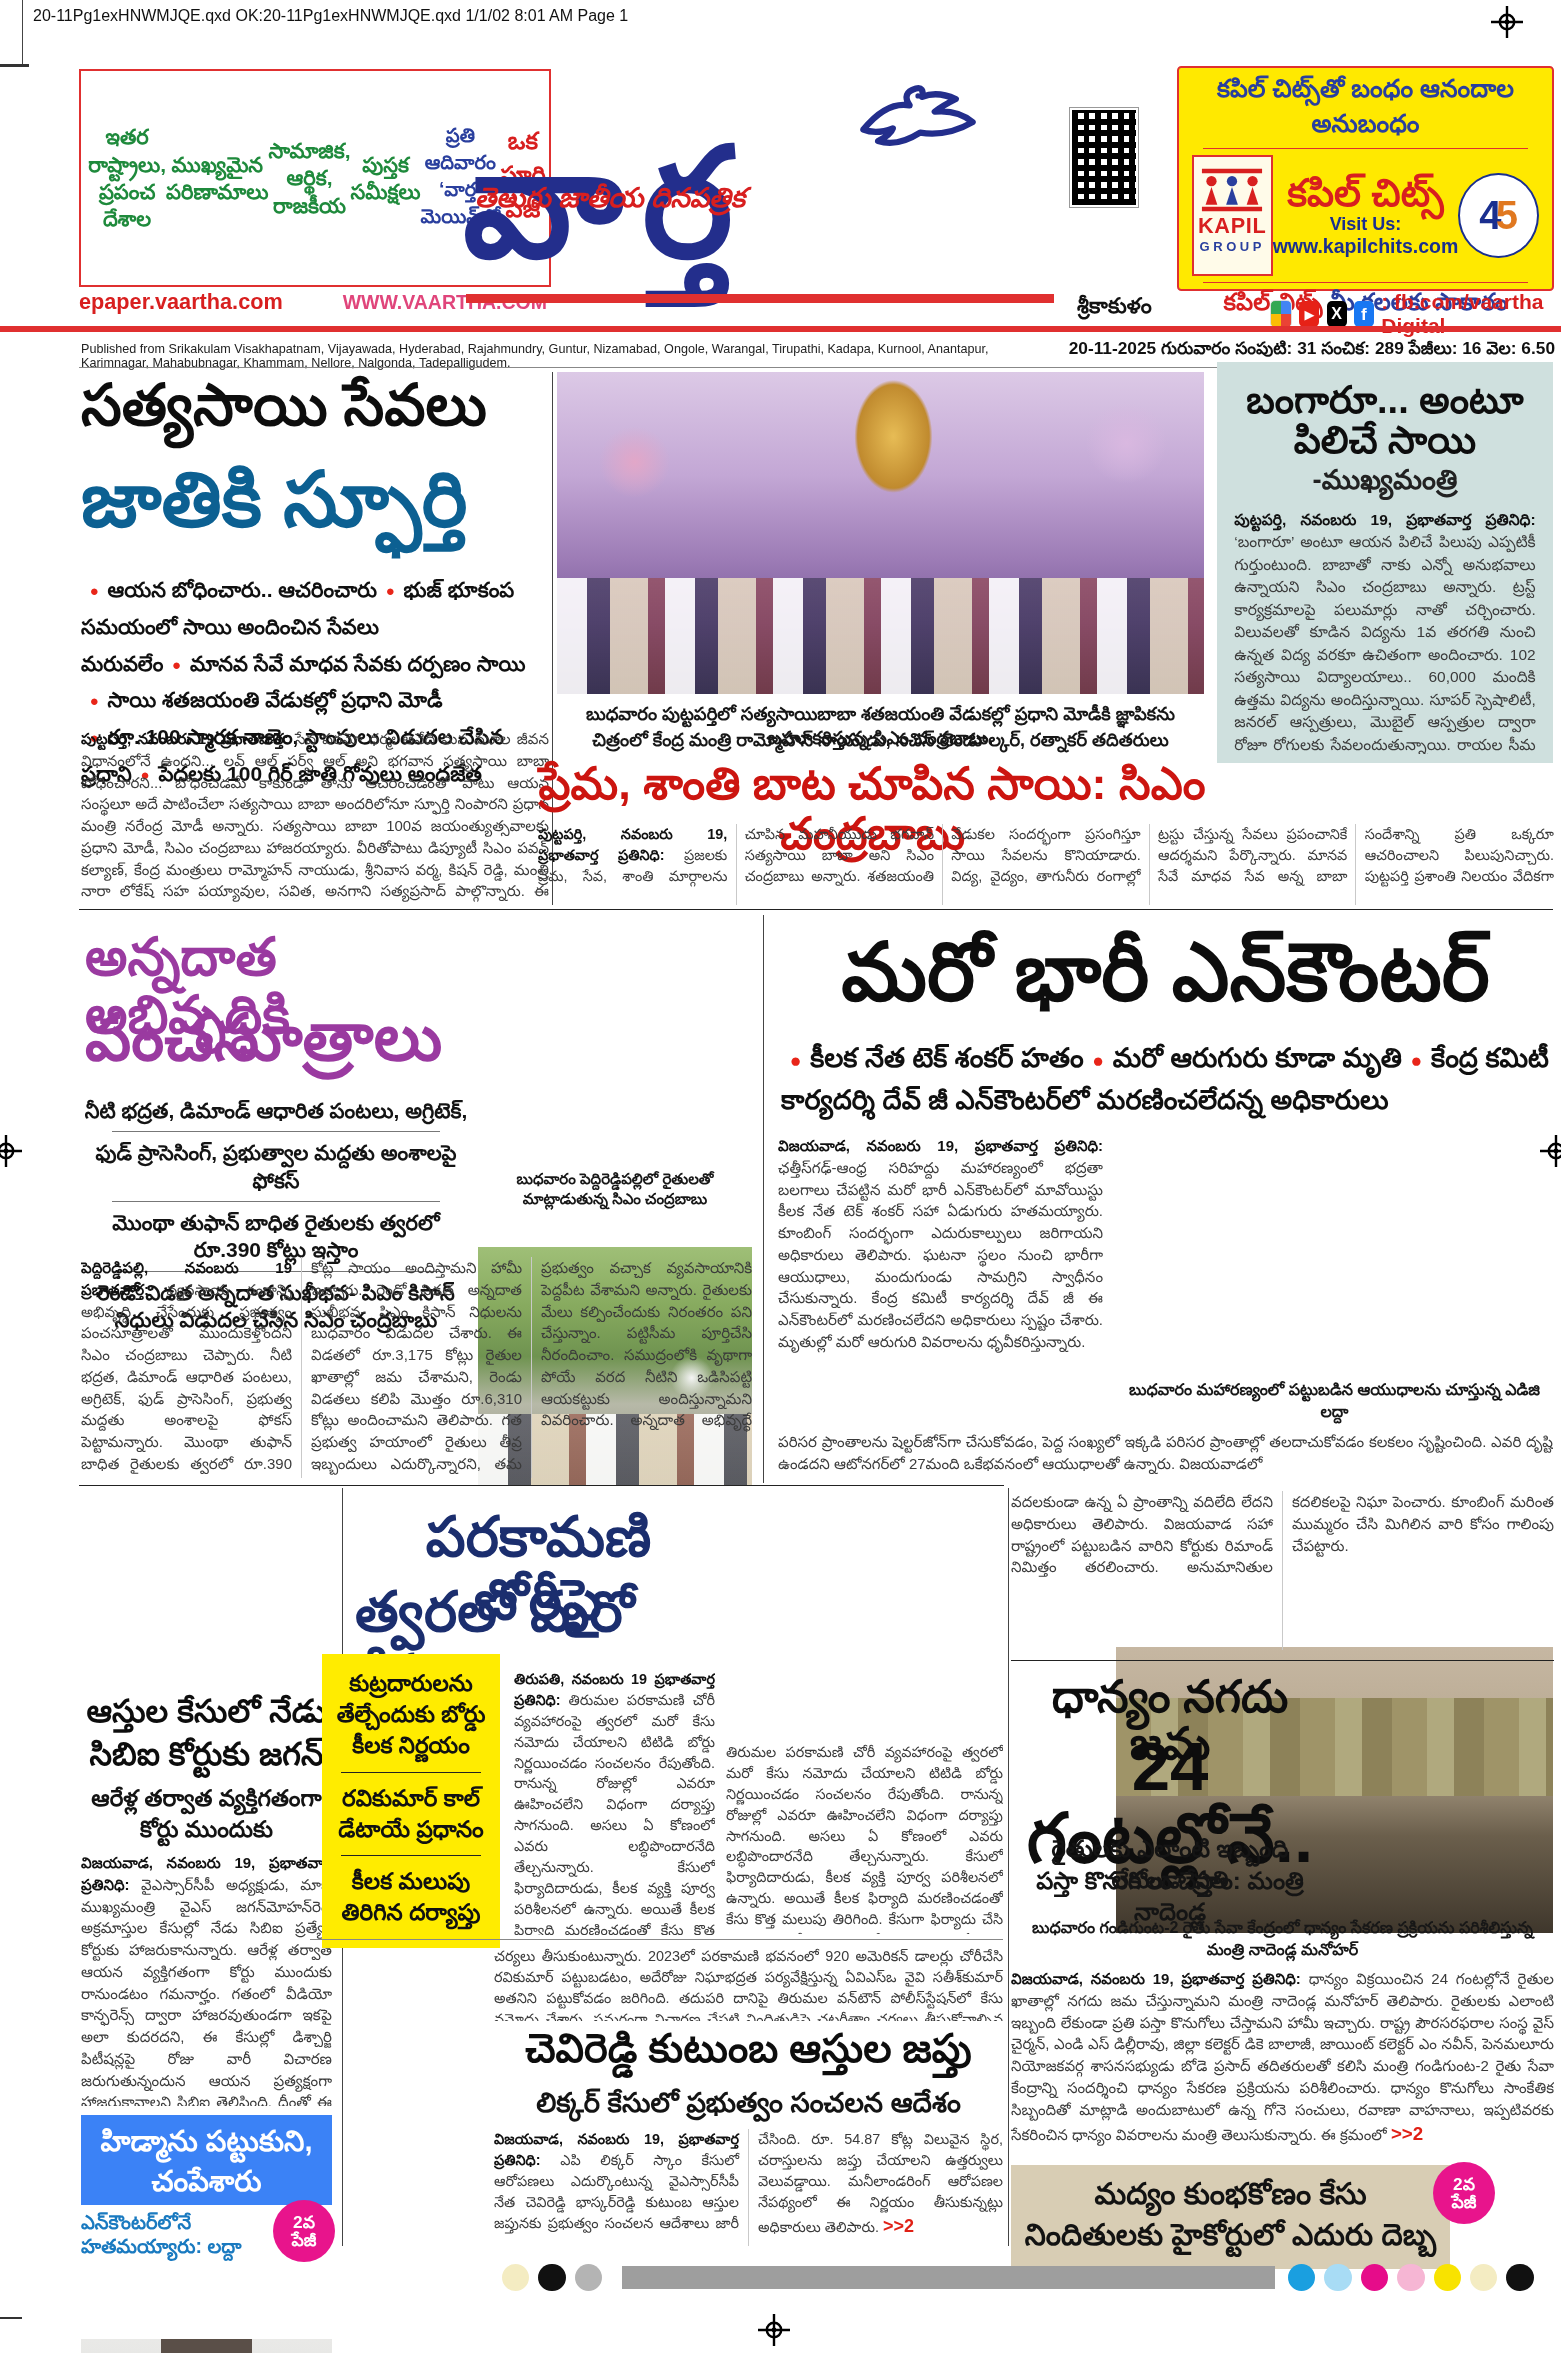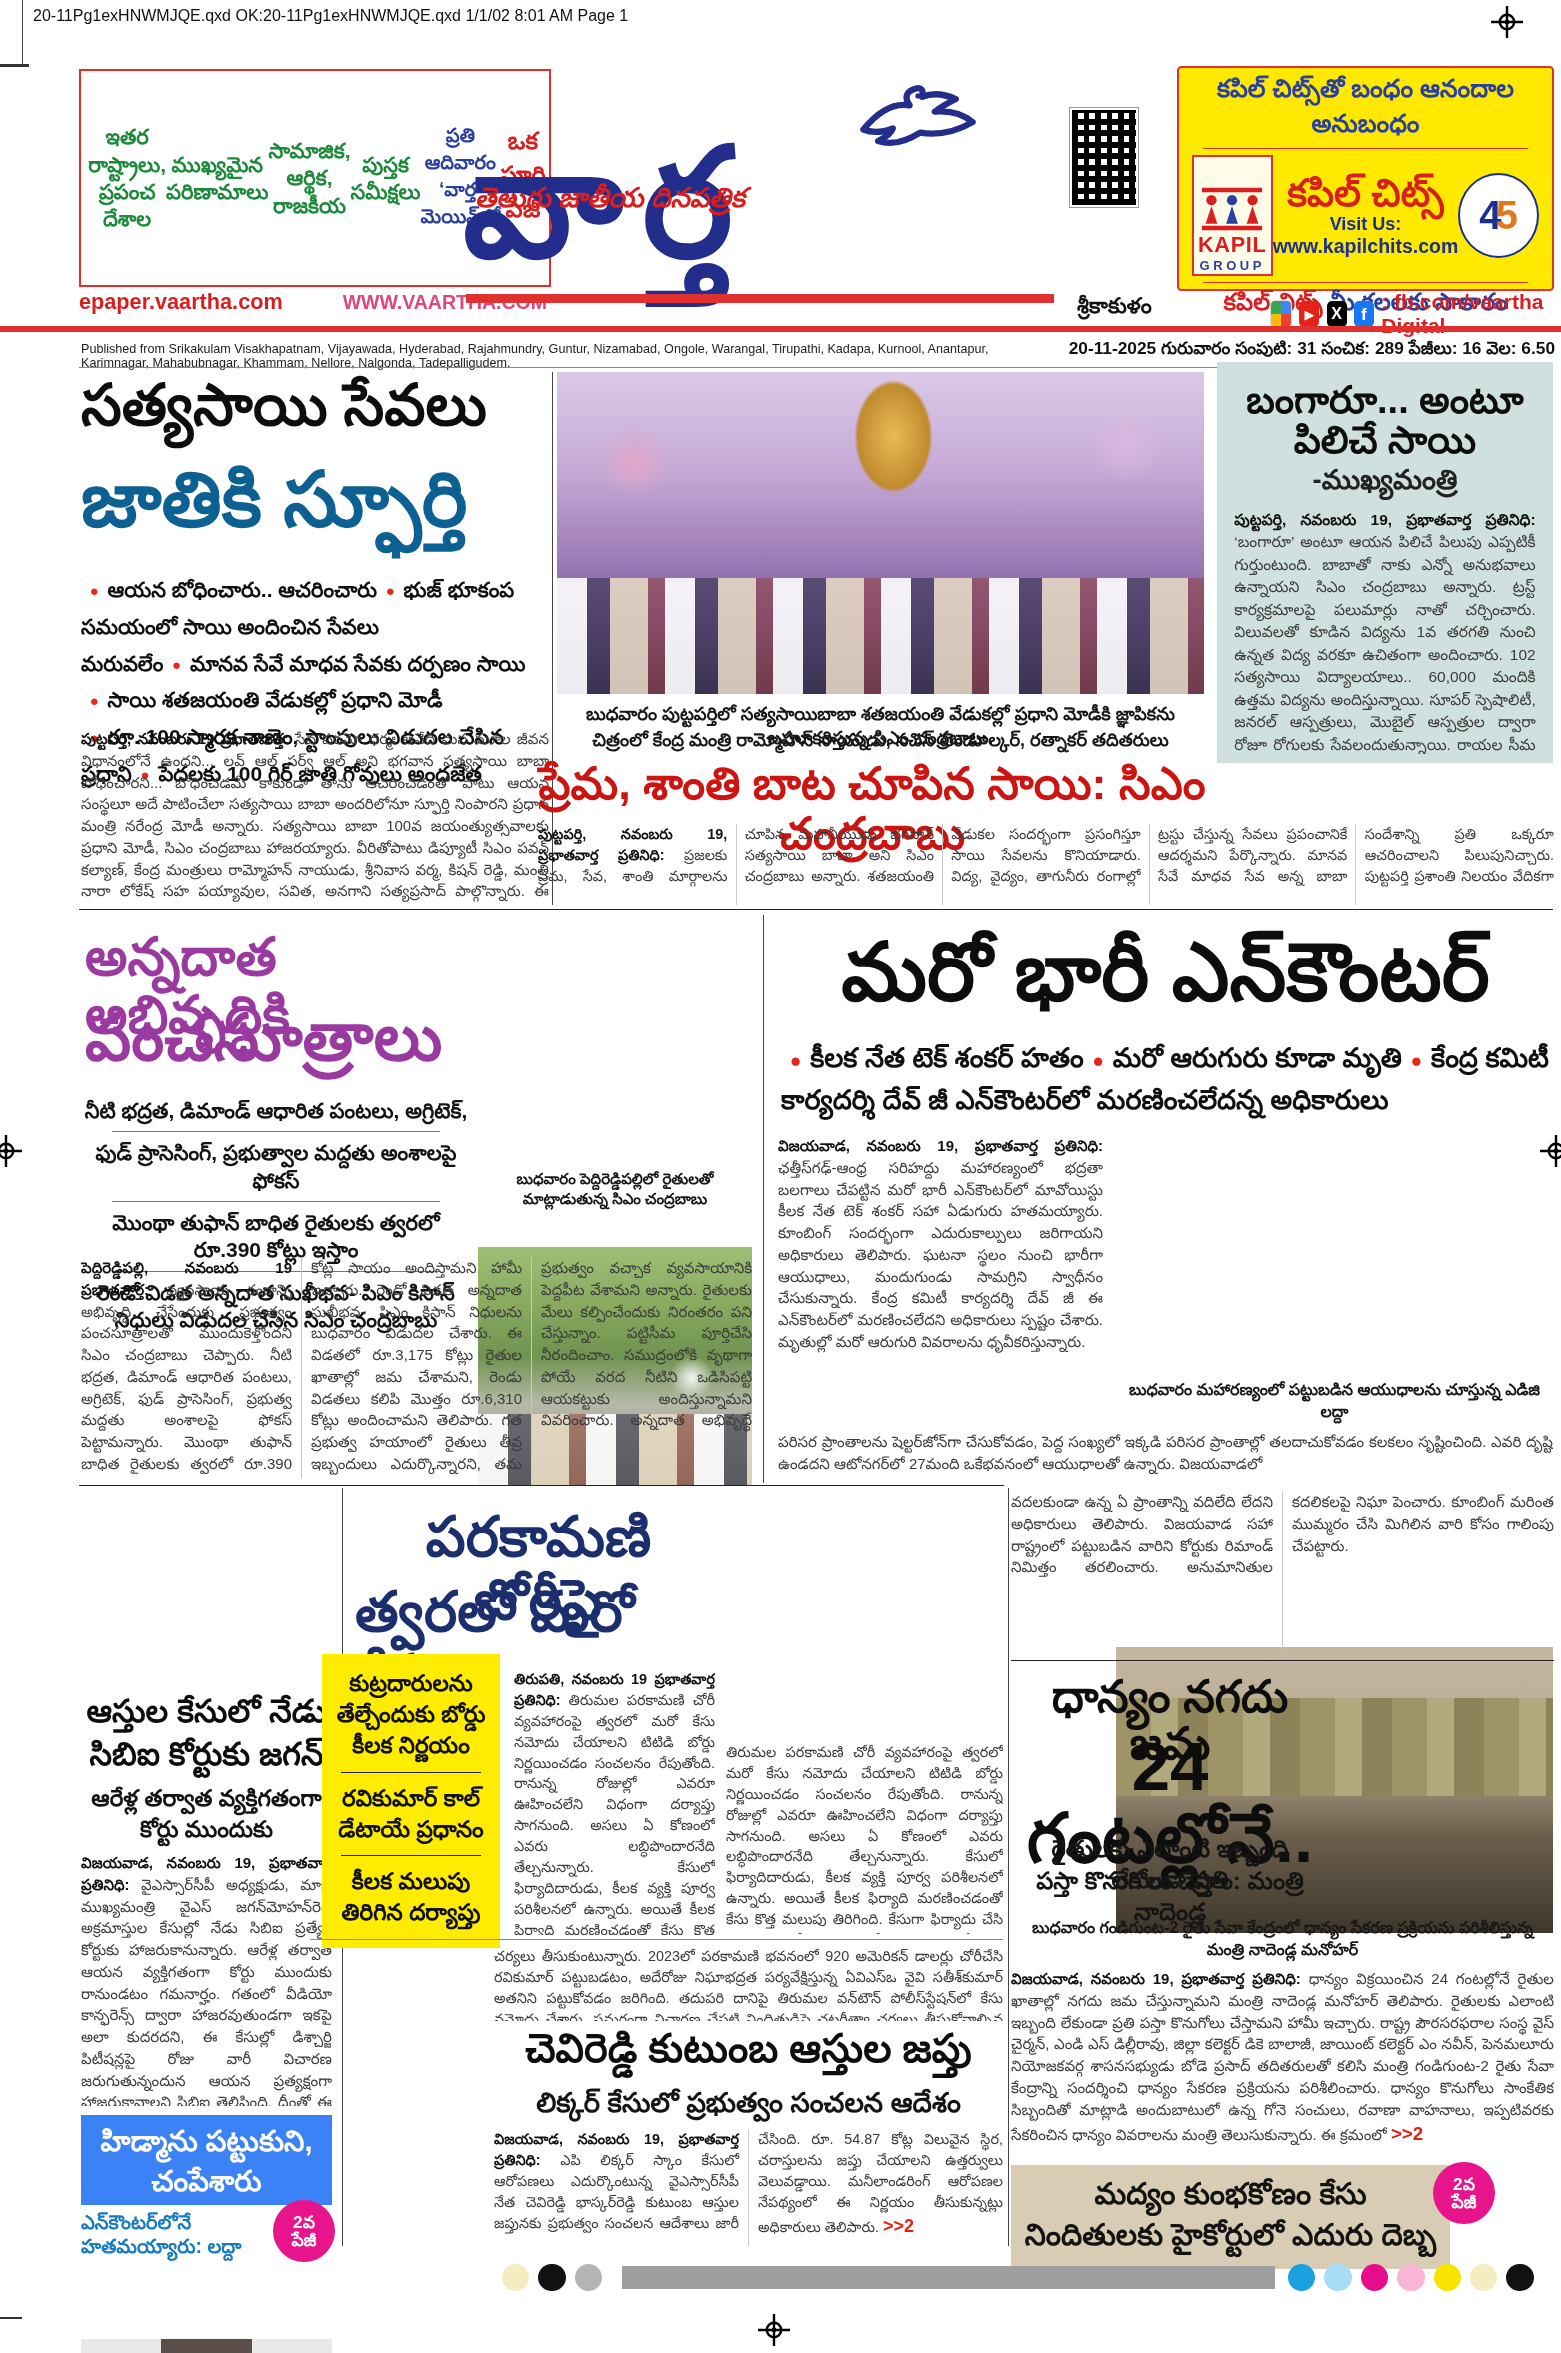--- a/index.html
+++ b/index.html
@@ -35,21 +35,21 @@
   .slant{position:absolute;left:92px;top:170px;transform:rotate(-72deg);transform-origin:left top;font-size:16.6px;font-weight:800;color:#2a3f9e;white-space:nowrap;}
   .adright{flex:1;display:flex;flex-direction:row;align-items:center;justify-content:center;padding:5.8px 7.2px;}
   .g{color:#1f8a3c;font-weight:800;font-size:21px;line-height:1.3;text-align:center;}
   .bl{color:#2a3f9e;font-weight:800;font-size:19.5px;text-align:center;}
   .rr{color:#d81f1f;font-weight:900;font-size:24px;text-align:center;}
   .addiv{height:0.7px;background:#b9a0c9;width:70%;margin:5.8px 0;}
   .kapil{background:#ffe900;border:2.2px solid #e03030;border-radius:4.3px;padding:5.8px 10px;box-sizing:border-box;}
   .kap-top{color:#2a3f9e;font-weight:900;font-size:25px;text-align:center;}
   .kap-hr{height:1.4px;background:#e03030;width:92%;margin:4.3px auto;}
   .kap-mid{display:flex;align-items:center;justify-content:space-between;padding:1.4px 2.9px;}
-  .kap-logo{width:85px;height:121px;border:2.2px solid #e03030;background:#fffbe9;display:flex;flex-direction:column;align-items:center;justify-content:flex-end;padding-bottom:1px;box-sizing:border-box;}
+  .kap-logo{width:85px;height:121px;border:2.2px solid #e03030;background:#fffbe9;display:flex;flex-direction:column;align-items:center;justify-content:flex-end;padding-bottom:20px;box-sizing:border-box;}
   .kap-name{color:#d81f1f;font-weight:900;font-size:21.7px;letter-spacing:0.7px;}
   .kap-grp{color:#2a3f9e;font-weight:700;font-size:13px;letter-spacing:3.6px;}
   .kap-brand{color:#d81f1f;font-weight:900;font-size:38px;line-height:1.05;text-align:center;}
   .kap-visit{color:#1a2f8f;font-weight:900;font-size:18px;text-align:center;}
   .kap-url{color:#1a2f8f;font-weight:900;font-size:19.5px;text-align:center;}
   .badge45{width:81px;height:81px;border-radius:50%;background:#fff;border:2.9px solid #1a2f8f;display:flex;align-items:center;justify-content:center;font-weight:900;font-size:40px;}
   .badge45 .b4{color:#1a2f8f;} .badge45 .b5{color:#e07820;margin-left:-5.8px;}
   .kap-bot{text-align:center;font-weight:900;font-size:24px;}
   .kap-bot .r{color:#d81f1f;} .kap-bot .b{color:#2a3f9e;}
   .soc{width:26px;height:26px;border-radius:5px;display:inline-flex;align-items:center;justify-content:center;margin-right:7.2px;vertical-align:middle;}

